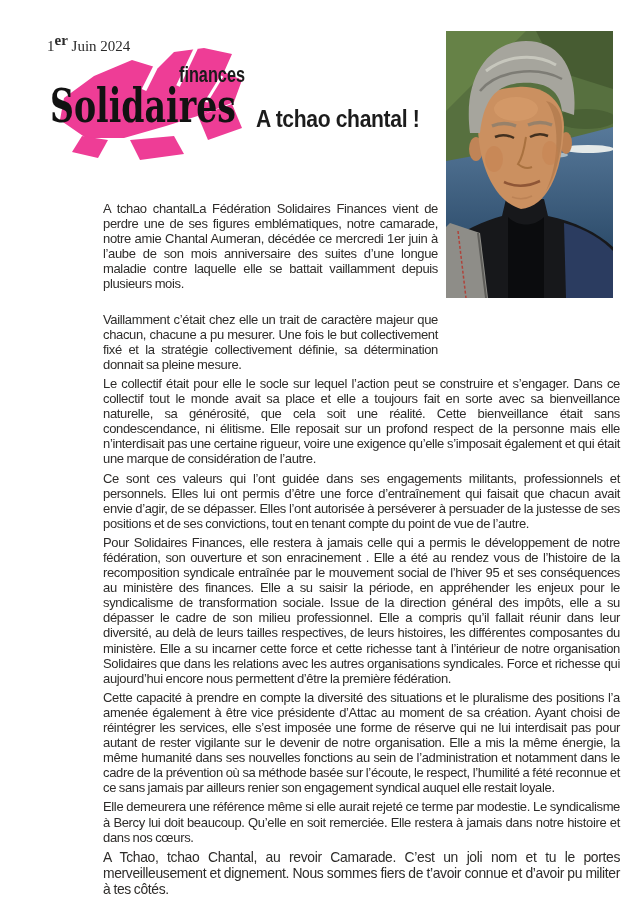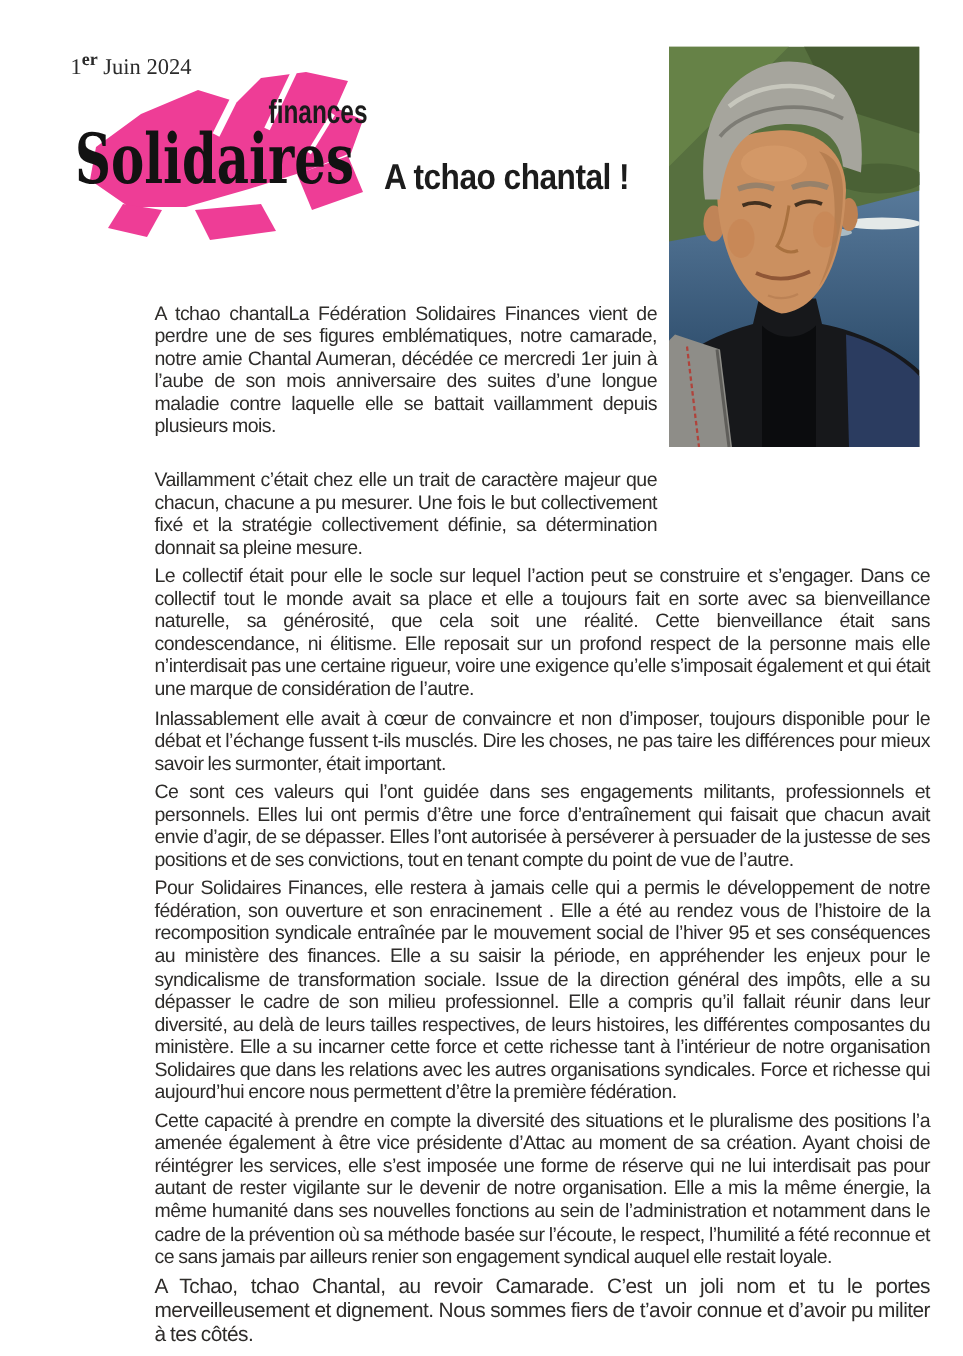--- a/index.html
+++ b/index.html
@@ -4,21 +4,21 @@
 <style>
   html,body{margin:0;padding:0;background:#ffffff;}
   .page{
     position:relative;width:642px;height:904px;background:#ffffff;overflow:hidden;
     font-family:"Liberation Sans",sans-serif;color:#2e2c2a;
   }
   .issue-date{
     position:absolute;left:47px;top:32px;
     font-family:"Liberation Serif",serif;font-size:15px;color:#2b2b2b;
   }
-  .issue-date sup{font-size:12px;font-weight:bold;}
+  .issue-date sup{font-size:15px;font-weight:bold;}
   .logo{position:absolute;left:46px;top:46px;width:206px;height:118px;}
   .page-title{
     position:absolute;left:256px;top:105px;
     font-size:24px;font-weight:bold;color:#1c1c1c;
     letter-spacing:-0.4px;white-space:nowrap;
     transform:scaleX(0.88);transform-origin:left top;
   }
   .photo{position:absolute;left:446px;top:31px;width:167px;height:267px;}
   .article{
     position:absolute;left:103px;top:181px;width:517px;
@@ -95,20 +95,20 @@
       <path d="M80,106 Q77,126 72,133 Q79,139 86,136" stroke="#a9713f" stroke-width="2" fill="none"></path>
       <path d="M58,151 Q75,159 94,150" stroke="#8f5636" stroke-width="2.5" fill="none"></path>
       <path d="M66,166 Q76,170 86,165" stroke="#b27a4e" stroke-width="1.5" fill="none" opacity="0.6"></path>
     </g>
   </svg>
 
   <div class="article">
     <p class="narrow">A tchao chantalLa Fédération Solidaires Finances vient de perdre une de ses figures emblématiques, notre camarade, notre amie Chantal Aumeran, décédée ce mercredi 1er juin à l’aube de son mois anniversaire des suites d’une longue maladie contre laquelle elle se battait vaillamment depuis plusieurs mois.</p>
     <p class="narrow">Vaillamment c’était chez elle un trait de caractère majeur que chacun, chacune a pu mesurer. Une fois le but collectivement fixé et la stratégie collectivement définie, sa détermination donnait sa pleine mesure.</p>
     <p>Le collectif était pour elle le socle sur lequel l’action peut se construire et s’engager. Dans ce collectif tout le monde avait sa place et elle a toujours fait en sorte avec sa bienveillance naturelle, sa générosité, que cela soit une réalité. Cette bienveillance était sans condescendance, ni élitisme. Elle reposait sur un profond respect de la personne mais elle n’interdisait pas une certaine rigueur, voire une exigence qu’elle s’imposait également et qui était une marque de considération de l’autre.</p>
-    <p>Inlassablement elle avait à cœur de convaincre et non d’imposer, toujours disponible pour le débat et l’échange fussent t-ils musclés. Dire les choses, ne pas taire les différences pour mieux savoir les surmonter, était important.</p>
     <p>Ce sont ces valeurs qui l’ont guidée dans ses engagements militants, professionnels et personnels. Elles lui ont permis d’être une force d’entraînement qui faisait que chacun avait envie d’agir, de se dépasser. Elles l’ont autorisée à perséverer à persuader de la justesse de ses positions et de ses convictions, tout en tenant compte du point de vue de l’autre.</p>
     <p>Pour Solidaires Finances, elle restera à jamais celle qui a permis le développement de notre fédération, son ouverture et son enracinement . Elle a été au rendez vous de l’histoire de la recomposition syndicale entraînée par le mouvement social de l’hiver 95 et ses conséquences au ministère des finances. Elle a su saisir la période, en appréhender les enjeux pour le syndicalisme de transformation sociale. Issue de la direction général des impôts, elle a su dépasser le cadre de son milieu professionnel. Elle a compris qu’il fallait réunir dans leur diversité, au delà de leurs tailles respectives, de leurs histoires, les différentes composantes du ministère. Elle a su incarner cette force et cette richesse tant à l’intérieur de notre organisation Solidaires que dans les relations avec les autres organisations syndicales. Force et richesse qui aujourd’hui encore nous permettent d’être la première fédération.</p>
     <p>Cette capacité à prendre en compte la diversité des situations et le pluralisme des positions l’a amenée également à être vice présidente d’Attac au moment de sa création. Ayant choisi de réintégrer les services, elle s’est imposée une forme de réserve qui ne lui interdisait pas pour autant de rester vigilante sur le devenir de notre organisation. Elle a mis la même énergie, la même humanité dans ses nouvelles fonctions au sein de l’administration et notamment dans le cadre de la prévention où sa méthode basée sur l’écoute, le respect, l’humilité a fété reconnue et ce sans jamais par ailleurs renier son engagement syndical auquel elle restait loyale.</p>
+    <p>Elle demeurera une référence même si elle aurait rejeté ce terme par modestie. Le syndicalisme à Bercy lui doit beaucoup. Qu’elle en soit remerciée. Elle restera à jamais dans notre histoire et dans nos cœurs.</p>
     <p class="closing">A Tchao, tchao Chantal, au revoir Camarade. C’est un joli nom et tu le portes merveilleusement et dignement. Nous sommes fiers de t’avoir connue et d’avoir pu militer à tes côtés.</p>
   </div>
 
 </div>
 
 </body></html>

